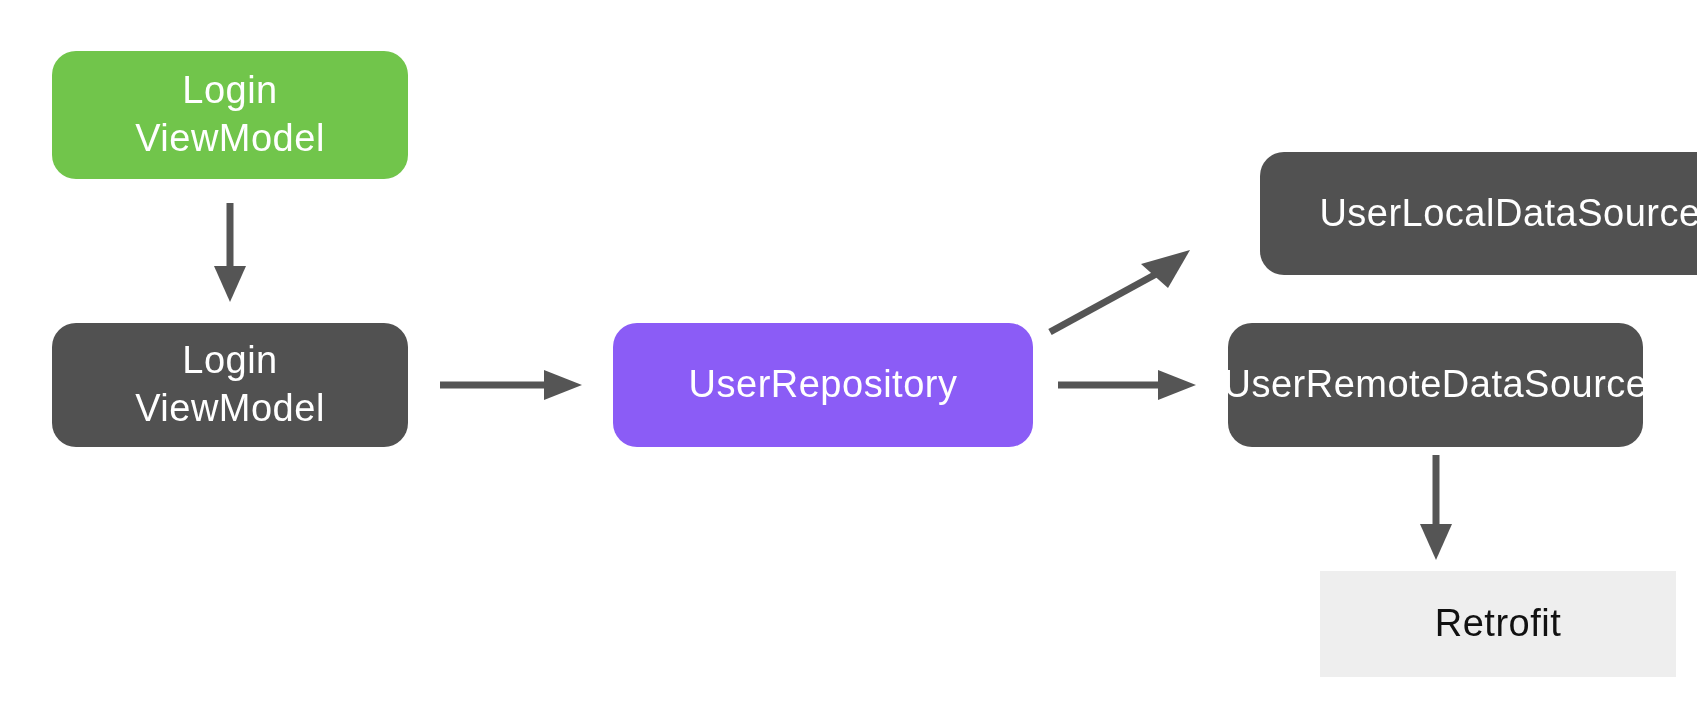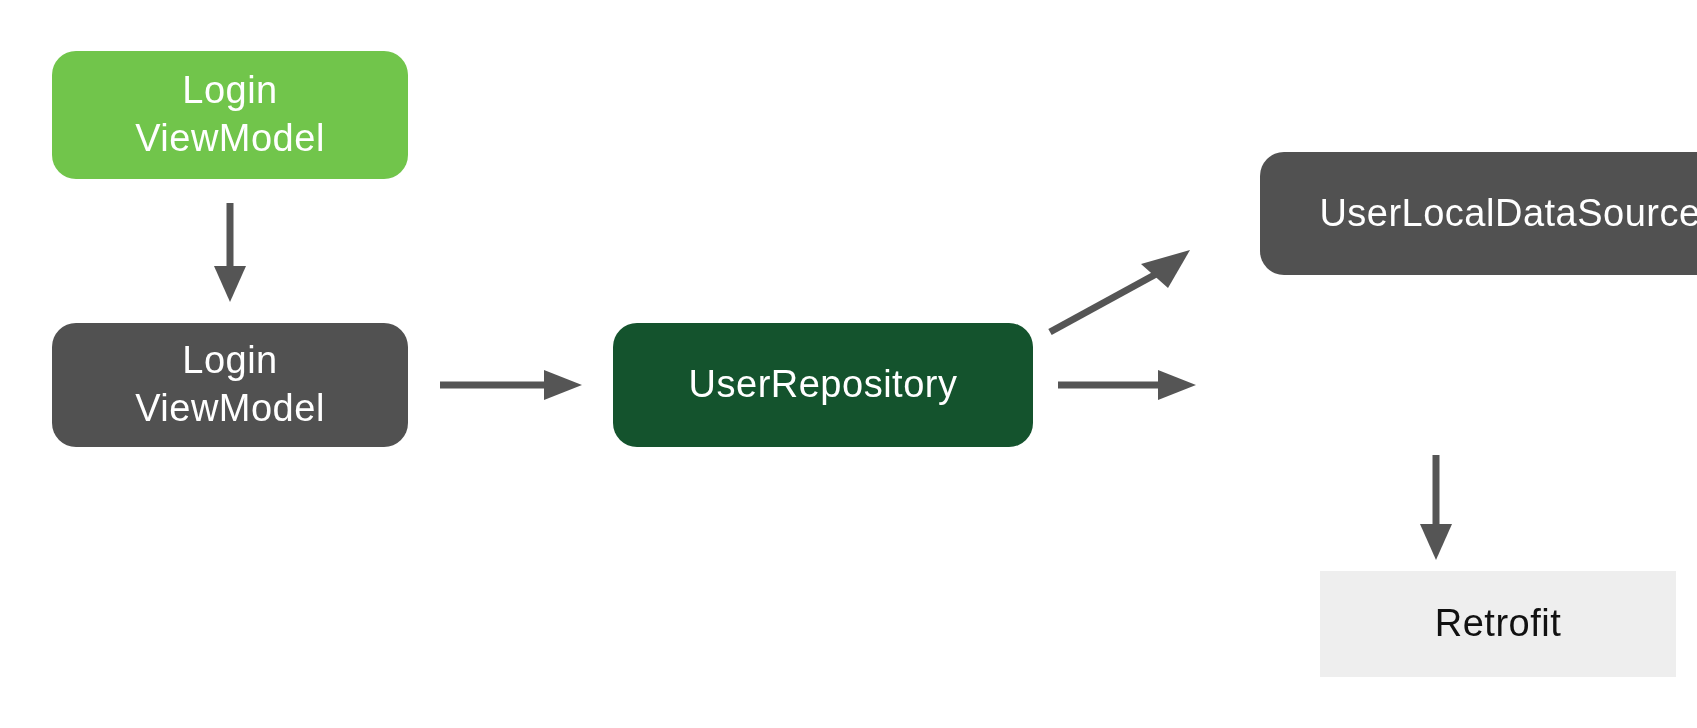--- a/index.html
+++ b/index.html
@@ -88,26 +88,29 @@
     </div>
   </div>
 
   <div class="node rounded dark-text-white" id="node-login-viewmodel" style="background-color: rgb(81, 81, 81);">
     <div>
       <span class="node-label">Login</span>
       <span class="node-label">ViewModel</span>
     </div>
   </div>
 
-  <div class="node rounded dark-text-white" id="node-user-repository" style="background-color: #14532d;">
+  <div class="node rounded dark-text-white" id="node-user-repository" style="background-color: #8b5cf6;">
     <span class="node-label">UserRepository</span>
   </div>
 
   <div class="node rounded dark-text-white" id="node-user-local-source" style="background-color: rgb(81, 81, 81);">
     <span class="node-label">UserLocalDataSource</span>
   </div>
 
+  <div class="node rounded dark-text-white" id="node-user-remote-source" style="background-color: rgb(81, 81, 81);">
+    <span class="node-label">UserRemoteDataSource</span>
+  </div>
 
   <div class="node light-text-dark" id="node-retrofit" style="background-color: rgb(238, 238, 238);">
     <span class="node-label">Retrofit</span>
   </div>
 
 </div>
 
 </body></html>

